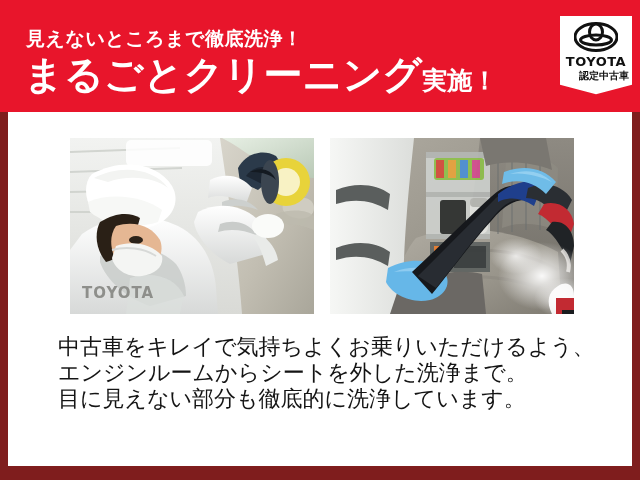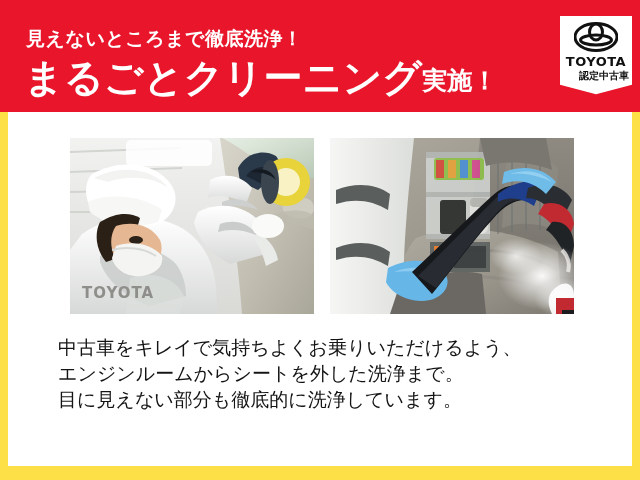--- a/index.html
+++ b/index.html
@@ -3,41 +3,41 @@
 <meta charset="utf-8">
 <style>
   html,body{margin:0;padding:0;}
   body{
     width:640px;height:480px;overflow:hidden;
     font-family:"Liberation Sans","DejaVu Sans",sans-serif;
     background:#ffffff;
   }
   #banner{
     position:relative;width:640px;height:480px;
-    background:#fde047;overflow:hidden;
+    background:#7f1d1d;overflow:hidden;
   }
   
   #header{
     position:absolute;left:0;top:0;width:640px;height:112px;
     background:#e8152b;
   }
   #subtitle{
     position:absolute;left:26px;top:26px;
     color:#ffffff;font-size:19px;font-weight:bold;
     letter-spacing:0.5px;white-space:nowrap;
     font-family:"DejaVu Sans","Liberation Sans",sans-serif;
   }
   #headline-wrap{
     position:absolute;left:24px;top:57px;
     display:flex;align-items:flex-end;white-space:nowrap;
   }
   #headline-main{
     color:#ffffff;font-size:39px;font-weight:bold;
     line-height:42px;letter-spacing:0px;
-    font-family:Liberation Sans, sans-serif;
+    font-family:Liberation Mono, monospace;
   }
   #headline-sub{
     color:#ffffff;font-size:25px;font-weight:bold;
     line-height:30px;margin-bottom:3px;
     font-family:"DejaVu Sans","Liberation Sans",sans-serif;
   }
   
   #logo-box{
     position:absolute;left:560px;top:16px;width:72px;height:82px;
     background:#ffffff;
@@ -73,21 +73,21 @@
   .photo{
     position:absolute;top:0;width:244px;height:176px;
     overflow:hidden;background:#c9c9c4;
   }
   #photo-left{left:0;}
   #photo-right{left:260px;}
   .photo svg{display:block;width:100%;height:100%;}
   
   #body-copy{
     position:absolute;left:50px;top:222px;width:560px;
-    color:#141414;font-size:19px;line-height:26px;
+    color:#141414;font-size:22px;line-height:26px;
     font-family:"DejaVu Sans","Liberation Sans",sans-serif;
   }
   #body-copy div{white-space:nowrap;}
 </style>
 </head>
 <body>
 
 <div id="banner">
 
   <div id="header">

